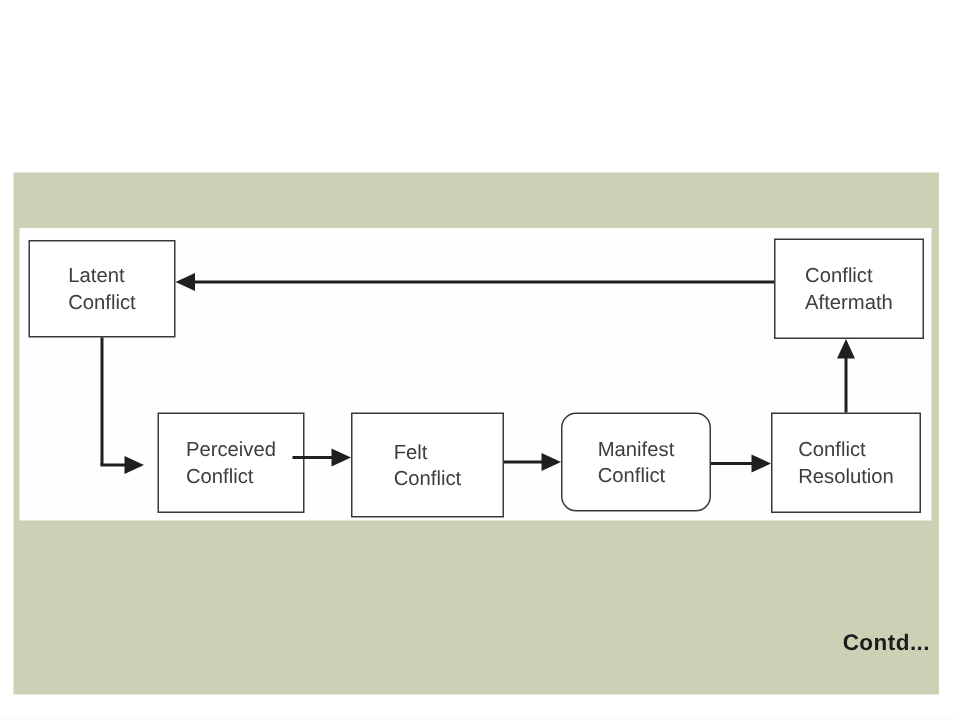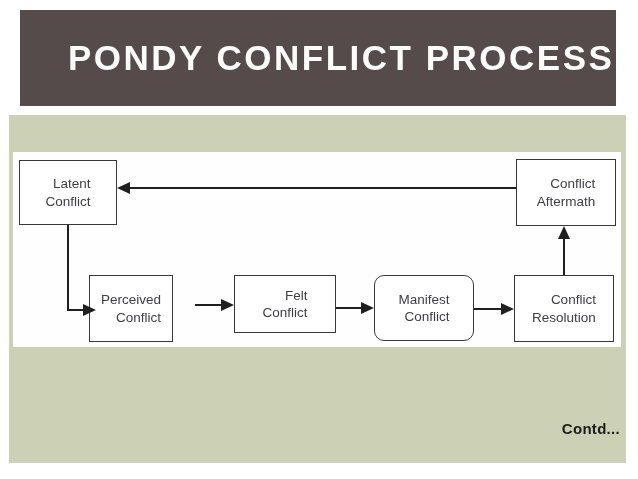--- a/index.html
+++ b/index.html
@@ -37,27 +37,27 @@
   .fc-box{
     position:absolute;
     background:#ffffff;
     border:1.5px solid #383838;
     display:flex;align-items:center;justify-content:center;
     box-sizing:border-box;
   }
   .fc-box .lbl{
     color:#3d3d42;
     font-size:13.5px;line-height:1.27;
-    text-align:right;
+    text-align:left;
     white-space:pre-line;
   }
   .box-latent     {left:6px;  top:8px;   width:98px;  height:65px;}
   .box-aftermath  {left:503px;top:7px;   width:100px; height:67px;}
-  .box-perceived  {left:76px; top:123px; width:84px;  height:67px;}
-  .box-felt       {left:221px;top:123px; width:102px; height:58px;}
+  .box-perceived  {left:92px; top:123px; width:98px;  height:67px;}
+  .box-felt       {left:221px;top:123px; width:102px; height:70px;}
   .box-manifest   {left:361px;top:123px; width:100px; height:66px;border-radius:10px;}
   .box-resolution {left:501px;top:123px; width:100px; height:67px;}
   
   .line{position:absolute;background:#1f1f1f;}
   .tri{position:absolute;width:0;height:0;}
   .tri-left { border-top:6px solid transparent;border-bottom:6px solid transparent;border-right:13px solid #1f1f1f;}
   .tri-right{ border-top:6px solid transparent;border-bottom:6px solid transparent;border-left:13px solid #1f1f1f;}
   .tri-up   { border-left:6px solid transparent;border-right:6px solid transparent;border-bottom:13px solid #1f1f1f;}
 
   
@@ -87,23 +87,20 @@
     font-size:15px;font-weight:bold;
     letter-spacing:0.3px;
     margin-left:46px;
   }
 </style>
 </head>
 <body>
 
 <div class="slide">
 
-  <header class="title-bar">
-    <h1>PONDY CONFLICT PROCESS</h1>
-  </header>
 
   <div class="content">
     <div class="panel">
 
       <div class="fc-box box-latent">
         <span class="lbl">Latent
 Conflict</span>
       </div>
       <div class="fc-box box-perceived">
         <span class="lbl">Perceived

